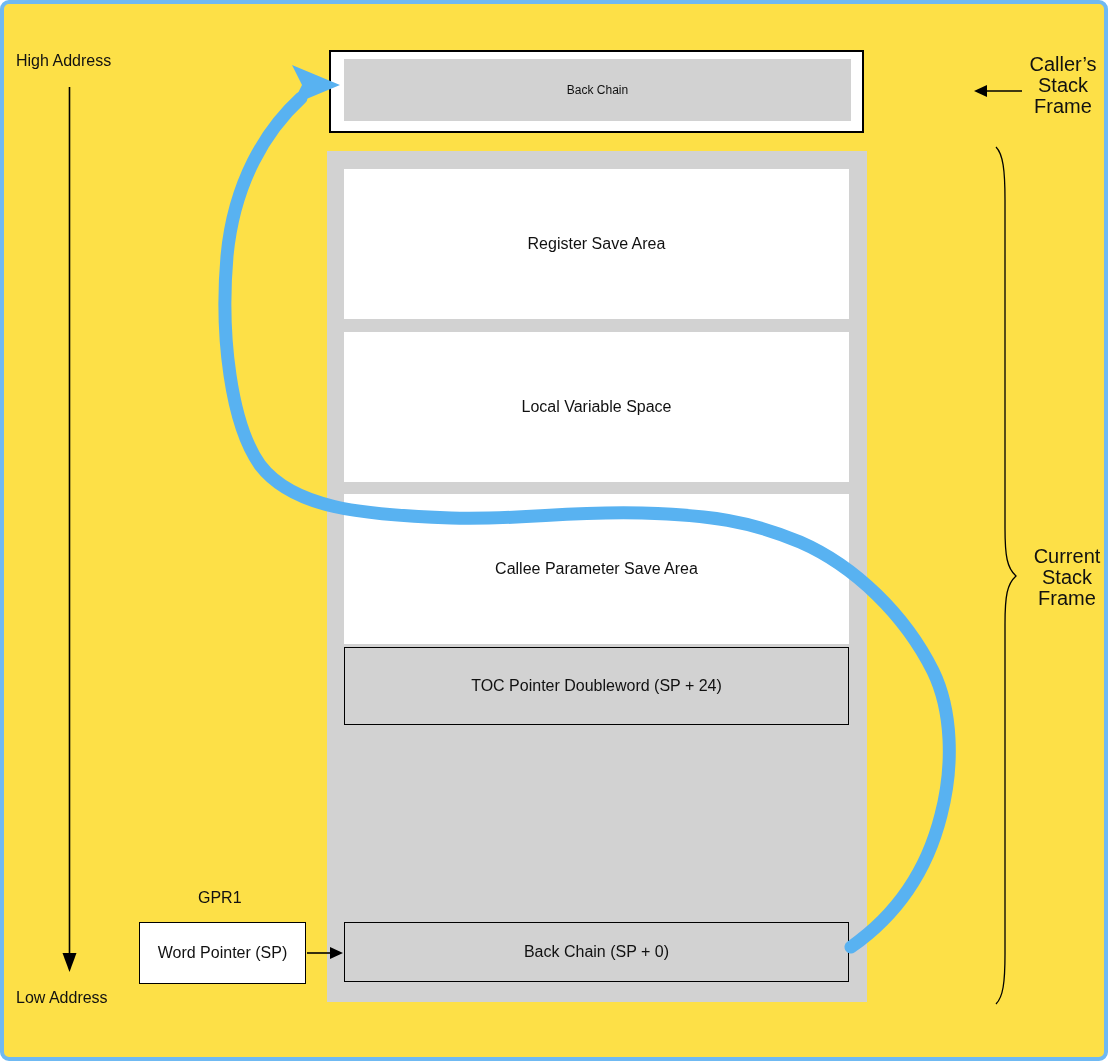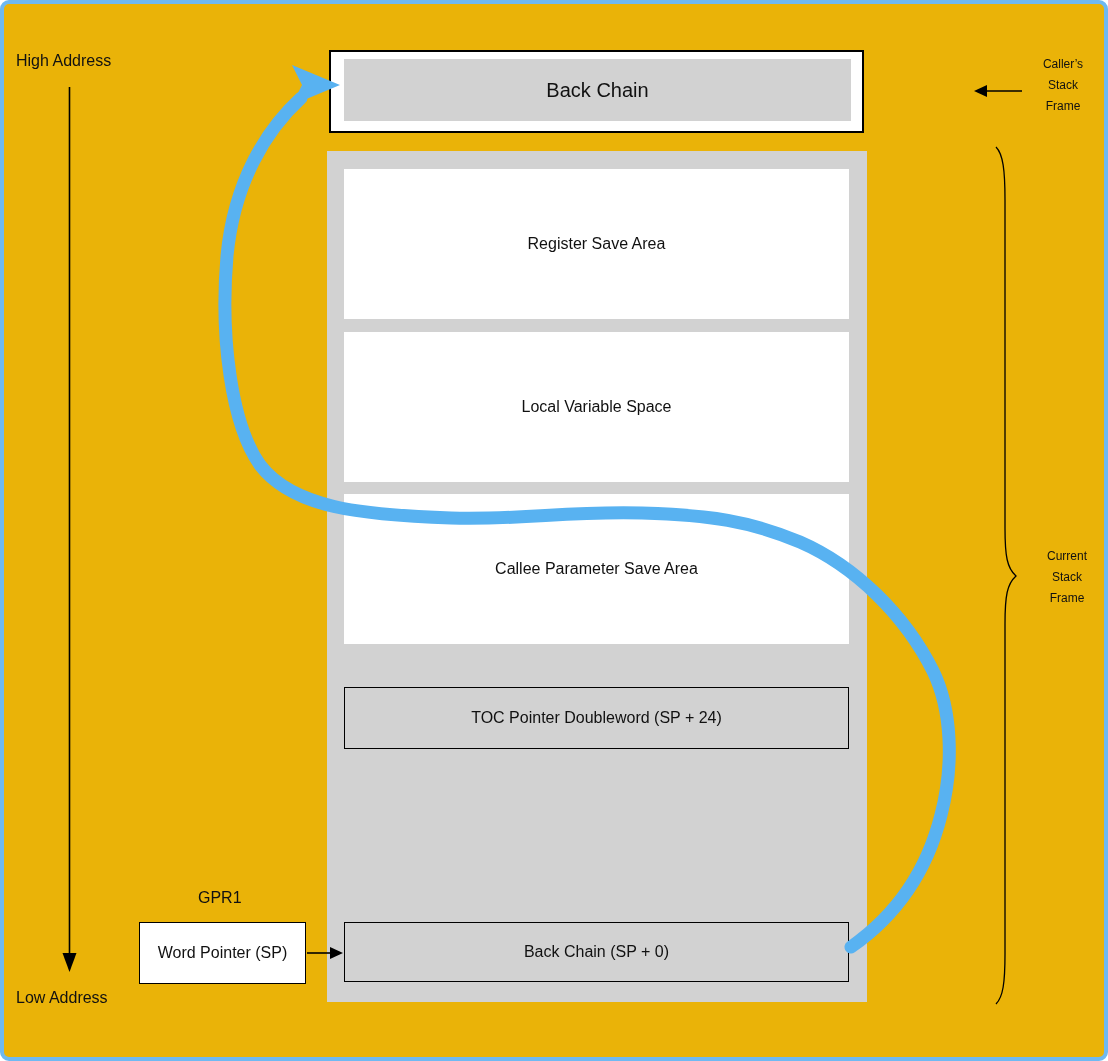--- a/index.html
+++ b/index.html
@@ -1,58 +1,58 @@
 <!DOCTYPE html>
 <html><head>
 <meta charset="utf-8">
 <style>
   html,body{margin:0;padding:0;background:#ffffff;}
   .page{
     position:relative;
     width:1108px;height:1061px;
     box-sizing:border-box;
-    background:#eab308;
+    background:#fde047;
     border:4px solid #6FB9F2;
     border-radius:9px;
     font-family:"Liberation Sans", sans-serif;
     color:#111111;
     overflow:hidden;
     padding-left:17px;
   }
   .lbl{position:absolute;font-size:16px;line-height:19px;white-space:nowrap;}
-  .lbl-block{position:absolute;font-size:12px;line-height:21px;text-align:center;}
+  .lbl-block{position:absolute;font-size:20px;line-height:21px;text-align:center;}
 
   
   .caller-box{
     position:absolute;left:325px;top:46px;width:535px;height:83px;
     box-sizing:border-box;border:2px solid #000;background:#fff;
   }
   .caller-fill{
     position:absolute;left:13px;top:7px;width:507px;height:62px;
     background:#D2D2D2;display:flex;align-items:center;justify-content:center;
-    font-size:20px;
+    font-size:12px;
   }
 
   
   .stack-container{
     position:absolute;left:323px;top:147px;width:540px;height:851px;
     background:#D2D2D2;
   }
   .region{
     position:absolute;left:17px;width:505px;
     display:flex;align-items:center;justify-content:center;
     font-size:16px;box-sizing:border-box;
   }
   .region.area{background:#ffffff;align-items:center;}
   .region.slot{background:#D2D2D2;border:1.5px solid #000;}
 
   .r0{top:18px;height:150px;}
   .r1{top:181px;height:150px;}
   .r2{top:343px;height:150px;}
-  .r3{top:536px;height:62px;align-items:center;}
+  .r3{top:496px;height:78px;align-items:center;}
   .r4{top:590px;height:63px;}
   .r5{top:673px;height:29px;}
   .r6{top:723px;height:27px;}
   .r7{top:771px;height:60px;}
 
   
   .sp-box{
     position:absolute;left:135px;top:918px;width:167px;height:62px;
     box-sizing:border-box;border:1.7px solid #000;background:#fff;
     display:flex;align-items:center;justify-content:center;font-size:16px;

